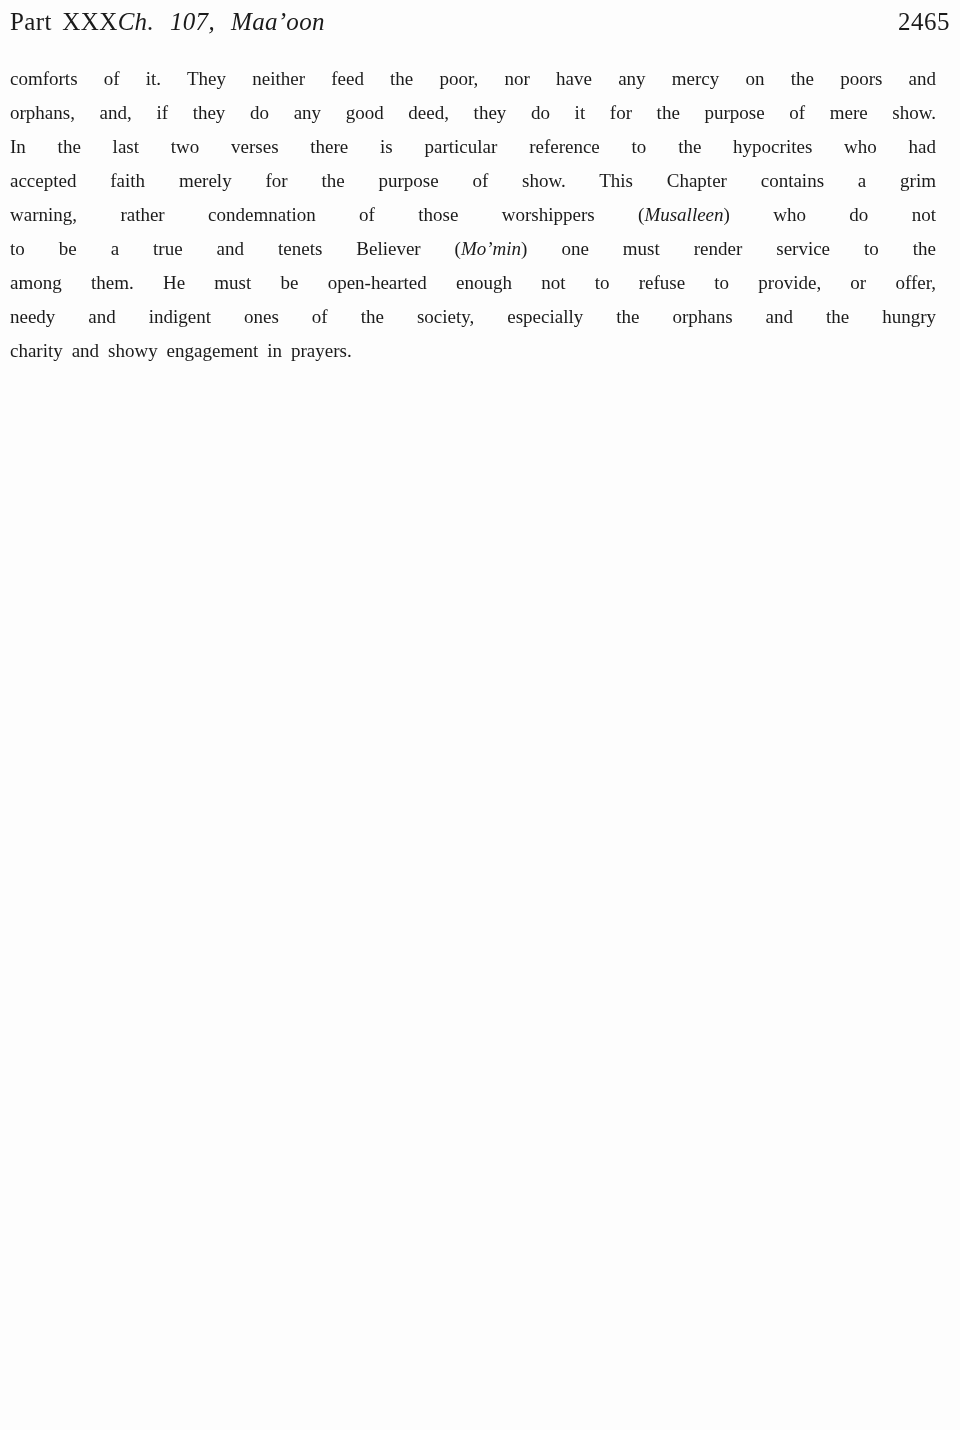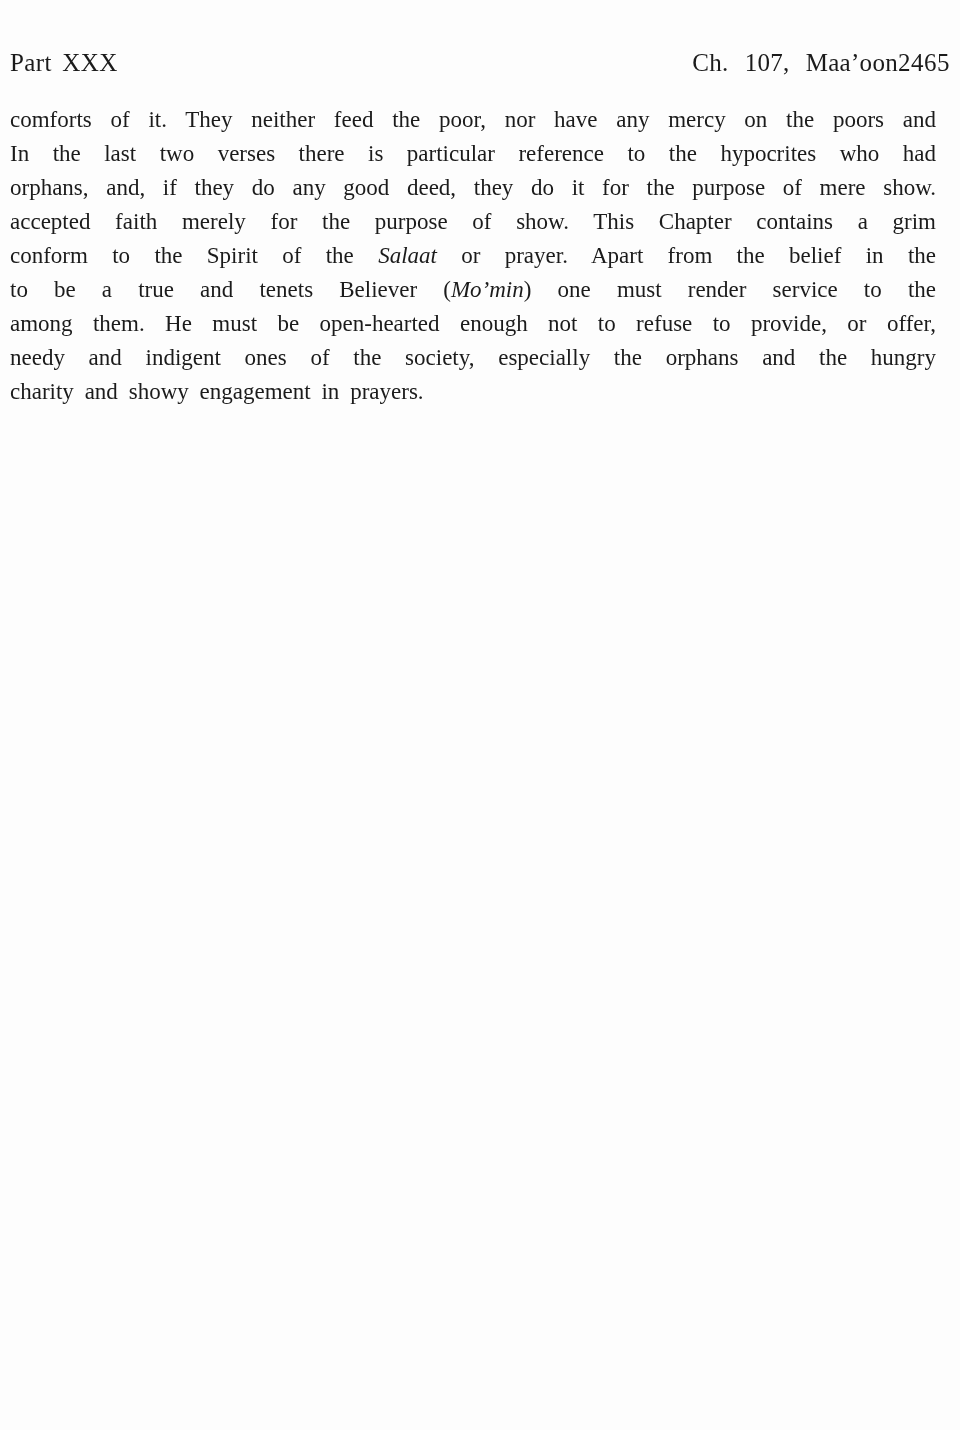--- a/index.html
+++ b/index.html
@@ -20,41 +20,41 @@
     color: var(--ink);
     overflow: hidden;
   }
   .page-header {
     display: flex;
     align-items: baseline;
     justify-content: space-between;
     padding: 8px 10px 0 10px;
     font-size: 25px;
     line-height: 28px;
-    margin-top: 41px;
   }
   .header-left {
     flex: 0 0 auto;
     letter-spacing: 0.4px;
     word-spacing: 0.15em;
   }
   .header-center {
     flex: 1 1 auto;
-    text-align: right;
+    text-align: left;
+    font-style: italic;
     word-spacing: 0.38em;
     letter-spacing: 0.3px;
   }
   .header-right {
     flex: 0 0 auto;
     text-align: left;
     letter-spacing: 0.5px;
   }
   .page-body {
     margin: 26px 24px 0 10px;
-    font-size: 23px;
+    font-size: 19px;
     line-height: 34px;
   }
   .text-line {
     text-align: justify;
     text-align-last: justify;
     white-space: normal;
   }
   .text-line.no-justify {
     text-align: center;
     text-align-last: left;
@@ -67,22 +67,22 @@
 
 <div class="page">
   <div class="page-header">
     <span class="header-left">Part XXX</span>
     <span class="header-center">Ch. 107, Maa’oon</span>
     <span class="header-right">2465</span>
   </div>
 
   <div class="page-body">
       <div class="text-line"><span>comforts of it. They neither feed the poor, nor have any mercy on the poors and</span></div>
+      <div class="text-line"><span>orphans, and, if they do any good deed, they do it for the purpose of mere show.</span></div>
       <div class="text-line"><span>In the last two verses there is particular reference to the hypocrites who had</span></div>
-      <div class="text-line"><span>orphans, and, if they do any good deed, they do it for the purpose of mere show.</span></div>
       <div class="text-line"><span>accepted faith merely for the purpose of show. This Chapter contains a grim</span></div>
-      <div class="text-line"><span>conform to the Spirit of the </span><span class="italic">Salaat</span><span> or prayer. Apart from the belief in the</span></div>
+      <div class="text-line"><span>warning, rather condemnation of those worshippers (</span><span class="italic">Musalleen</span><span>) who do not</span></div>
       <div class="text-line"><span>to be a true and tenets Believer (</span><span class="italic">Mo’min</span><span>) one must render service to the</span></div>
       <div class="text-line"><span>among them. He must be open-hearted enough not to refuse to provide, or offer,</span></div>
       <div class="text-line"><span>needy and indigent ones of the society, especially the orphans and the hungry</span></div>
       <div class="text-line no-justify"><span>charity and showy engagement in prayers.</span></div>
     </div>
 </div>
 
 </body></html>

